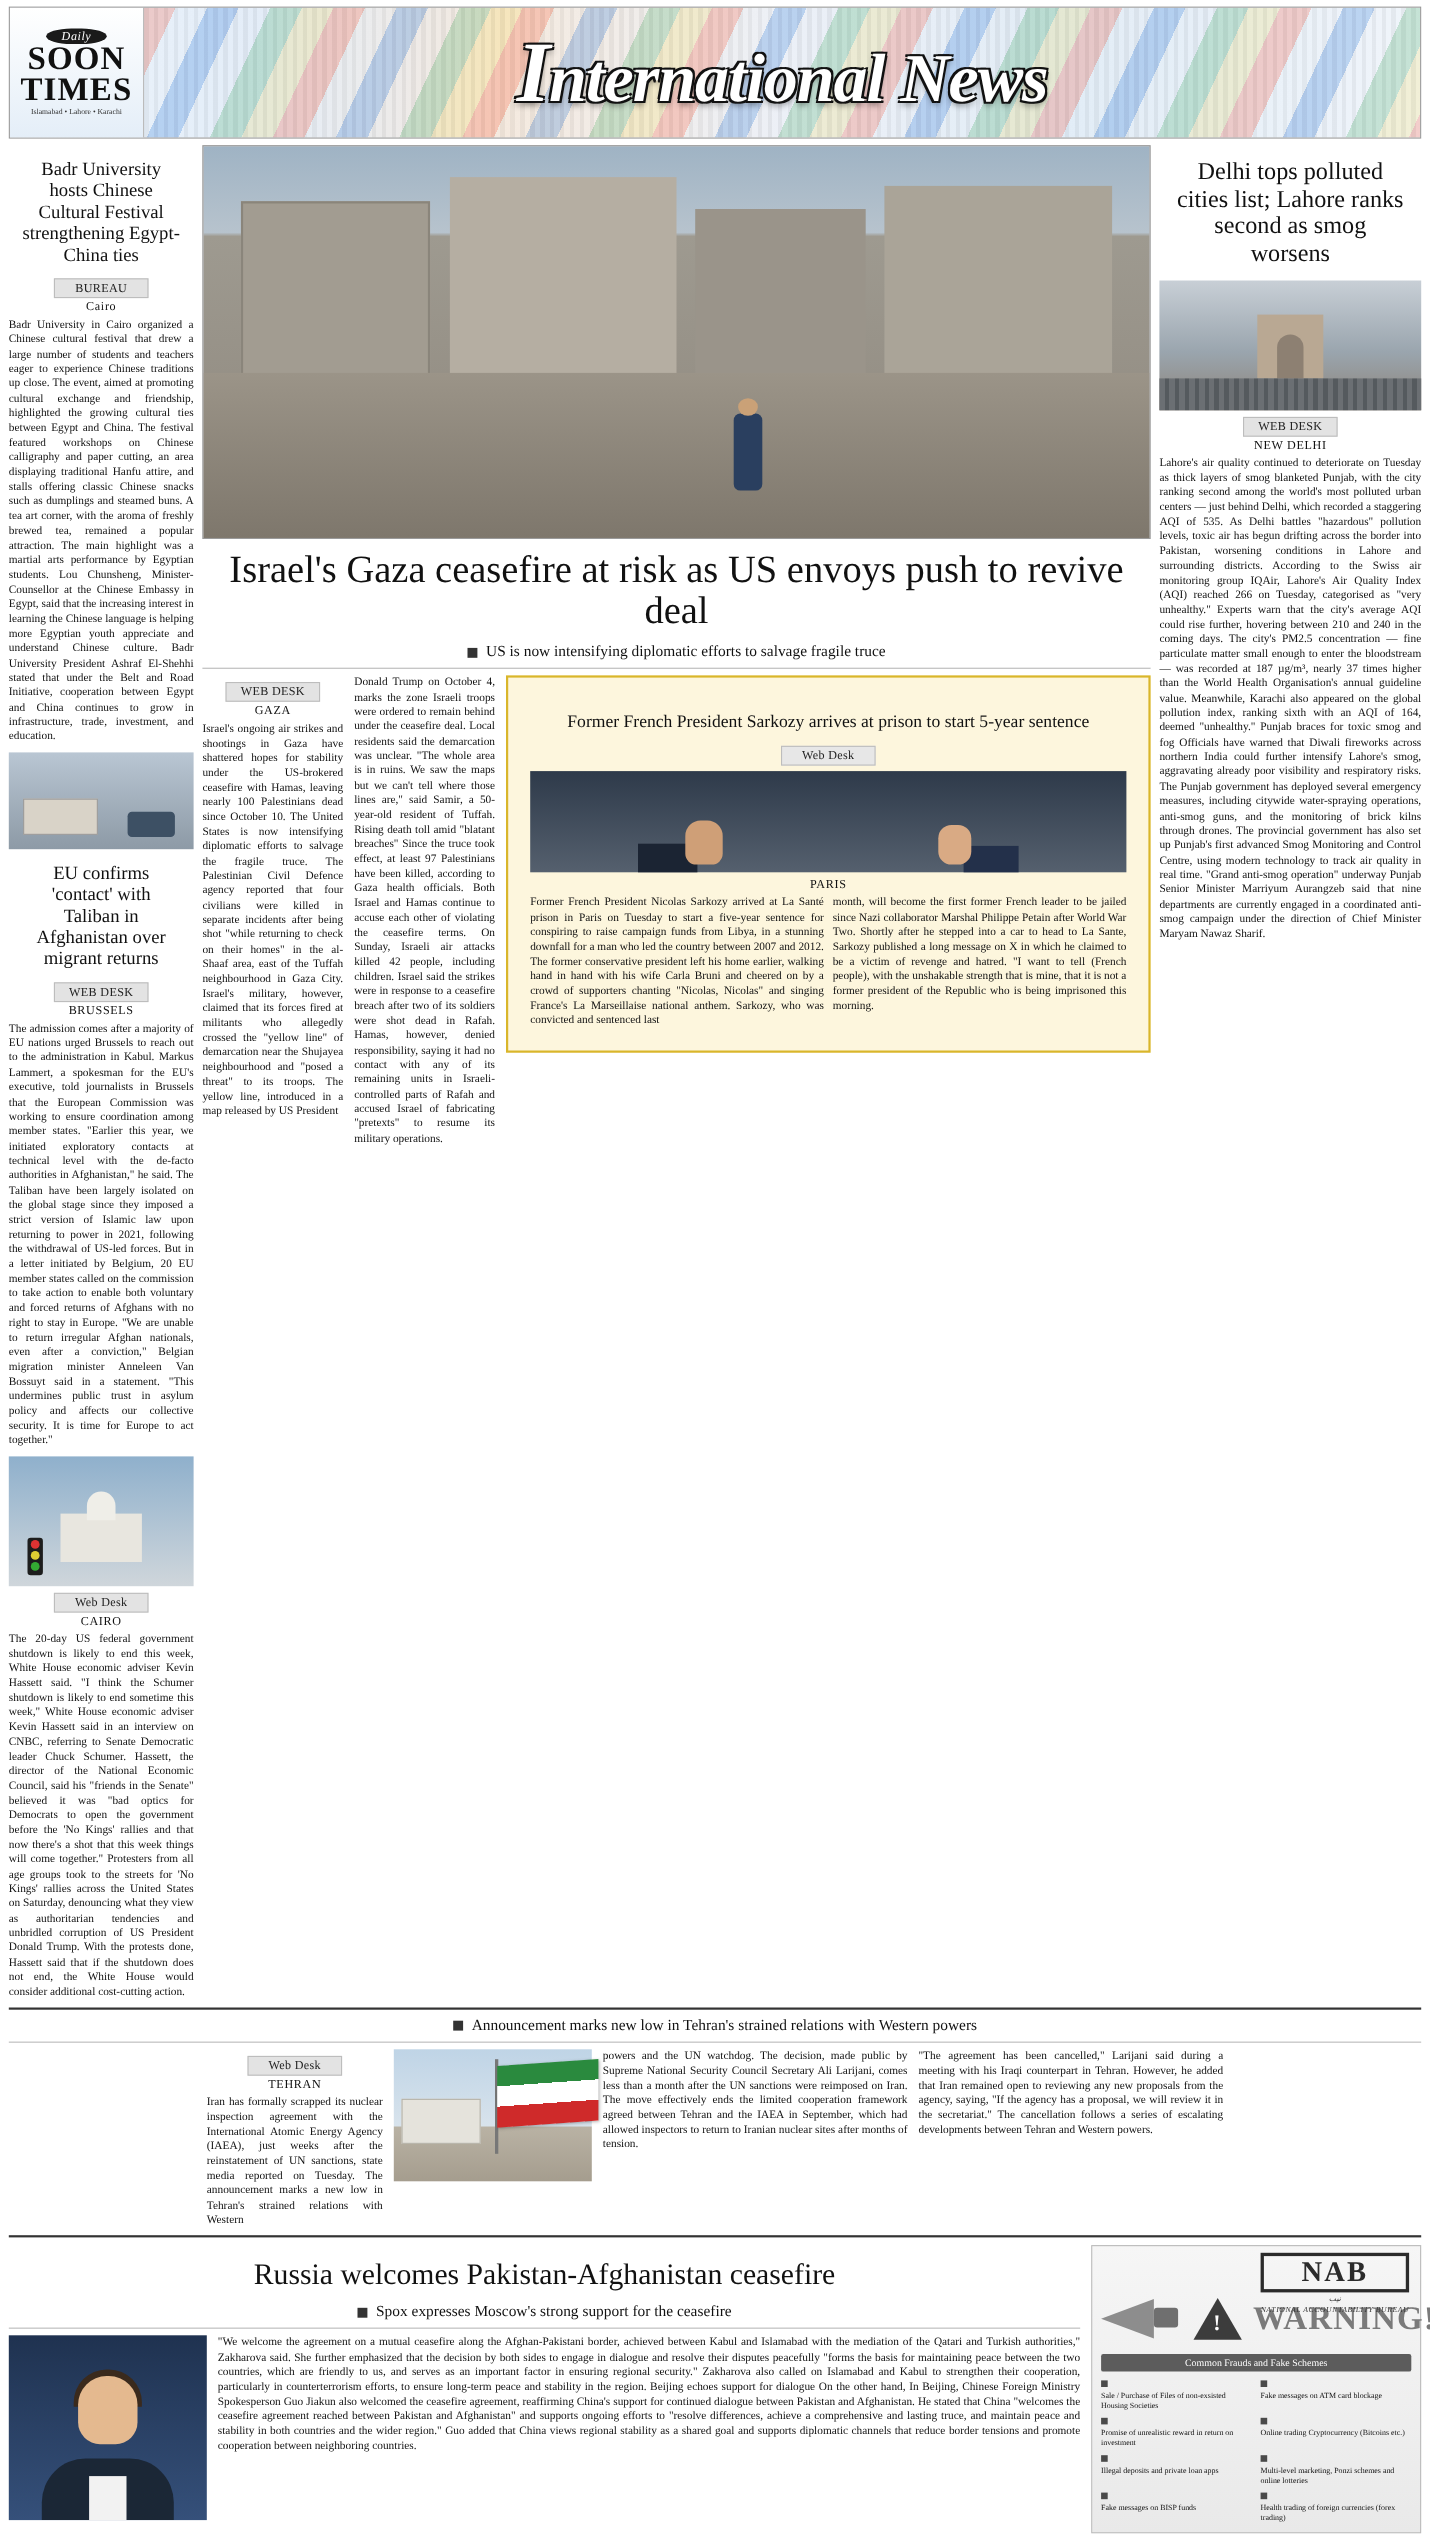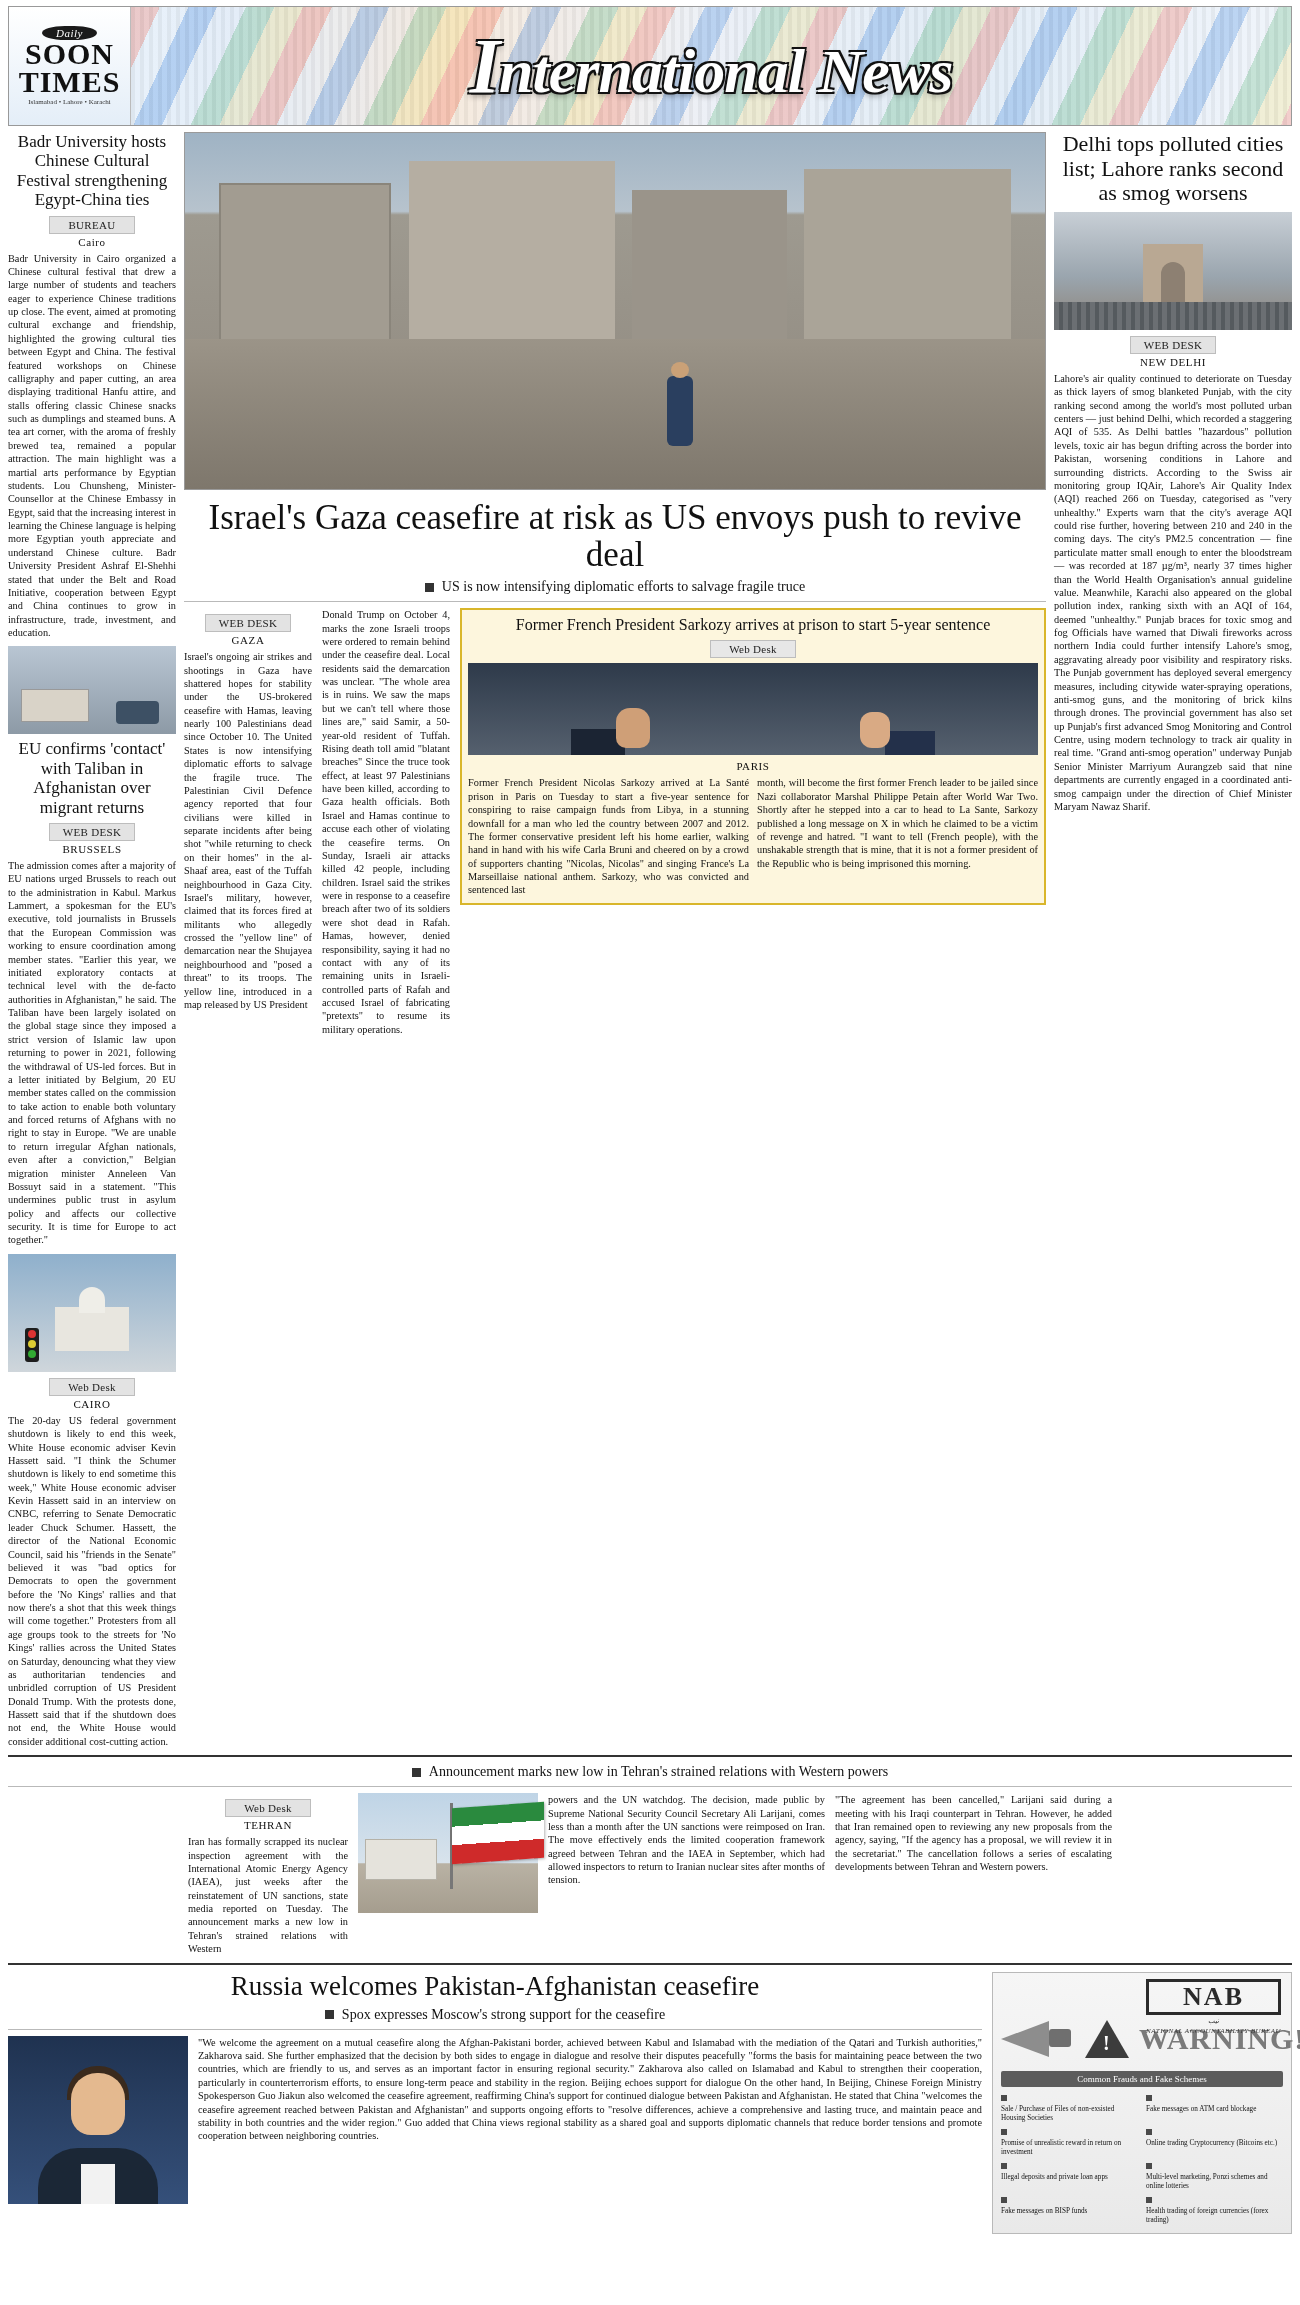--- a/index.html
+++ b/index.html
@@ -54,21 +54,21 @@
     font-style:italic;
   }
   .mast-title .dropcap { font-size:78px; }
 
   
   .cols { display:flex; gap:8px; margin-top:6px; }
   .col-left { width:168px; flex:0 0 168px; }
   .col-mid  { flex:1 1 auto; }
   .col-right{ width:238px; flex:0 0 238px; }
 
-  h1,h2,h3,h4 { margin:0; font-weight:normal; }
+  h1,h2,h3,h4 { margin:12px; font-weight:normal; }
   .hl-xl { font-size:35px; line-height:1.06; text-align:center; font-family:"Liberation Serif", serif; }
   .hl-lg { font-size:29px; line-height:1.08; text-align:center; }
   .hl-md { font-size:22px; line-height:1.12; text-align:center; }
   .hl-sm { font-size:17px; line-height:1.14; text-align:center; }
 
   .kicker {
     display:flex; align-items:center; gap:8px; justify-content:center;
     font-size:14px; margin:6px 0 4px;
   }
   .kicker .sq { width:9px; height:9px; background:#333; display:inline-block; flex:0 0 9px; }
@@ -113,21 +113,21 @@
 
   .cap-photo{height:118px;background:linear-gradient(180deg,#8fb0cc,#cfd6db);position:relative;}
   .capitol{position:absolute;left:50%;transform:translateX(-50%);bottom:18%;width:74px;height:44px;background:#e8e6df;}
   .capitol::before{content:"";position:absolute;left:50%;transform:translateX(-50%);top:-20px;width:26px;height:26px;background:#efeee8;border-radius:50% 50% 0 0;}
   .traffic{position:absolute;left:10%;bottom:8%;width:14px;height:34px;background:#1d1d1d;border-radius:3px;}
   .traffic i{display:block;width:8px;height:8px;border-radius:50%;margin:2px 3px;}
   .traffic i:nth-child(1){background:#d33;}
   .traffic i:nth-child(2){background:#dc3;}
   .traffic i:nth-child(3){background:#3a3;}
 
-  .sarkozy-box { border:2px solid #d9b62b; background:#fdf6dd; padding:6px; }
+  .sarkozy-box { border:2px solid #d9b62b; background:#fdf6dd; padding:20px; }
   .sarkozy-photo{height:92px;background:linear-gradient(180deg,#2e3a4a,#55606e);position:relative;margin:5px 0;}
   .sark-head{position:absolute;left:26%;bottom:8%;width:34px;height:40px;background:#cf9f77;border-radius:14px 14px 10px 10px;}
   .sark-body{position:absolute;left:18%;bottom:0;width:54px;height:26px;background:#1b2433;}
   .sark-head2{position:absolute;right:26%;bottom:8%;width:30px;height:36px;background:#d9aa84;border-radius:12px;}
   .sark-body2{position:absolute;right:18%;bottom:0;width:50px;height:24px;background:#23304a;}
 
   .iran-photo{height:120px;background:linear-gradient(180deg,#bfd4e6 0%,#d8e3ec 58%,#b9b2a4 59%,#a59d8e 100%);position:relative;}
   .iran-flag{position:absolute;left:52%;top:10%;width:92px;height:56px;background:linear-gradient(180deg,#2a8a3e 0 33%,#ffffff 33% 66%,#cf2a2a 66% 100%);transform:skewY(-4deg);box-shadow:1px 1px 3px rgba(0,0,0,.3);}
   .iran-pole{position:absolute;left:51%;top:8%;width:3px;height:86px;background:#777;}
   .iran-bldg{position:absolute;left:4%;top:38%;width:40%;height:34%;background:#e5e3dc;border:1px solid #b5b2a8;}

